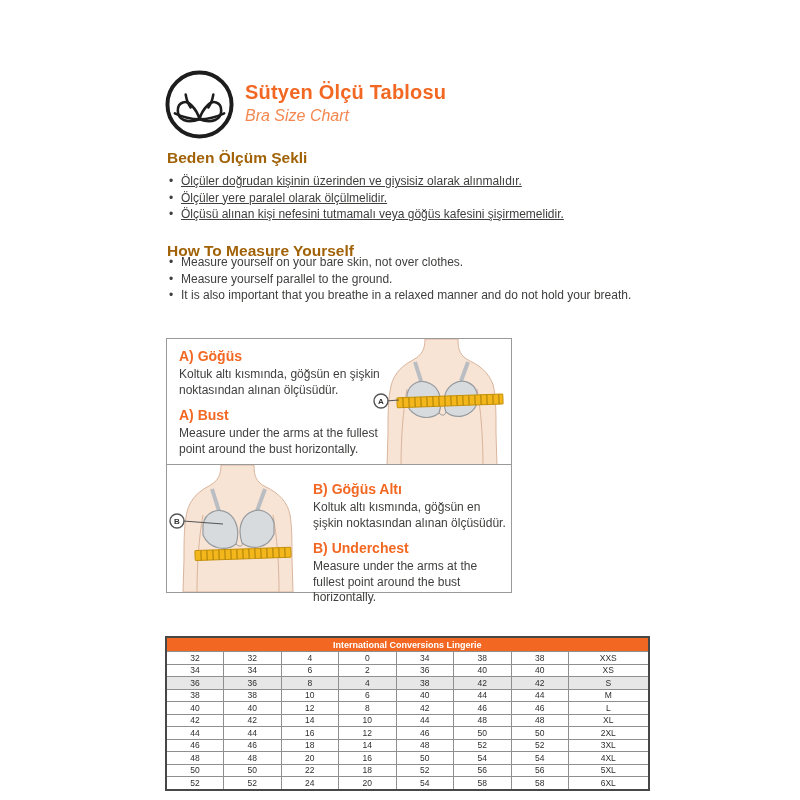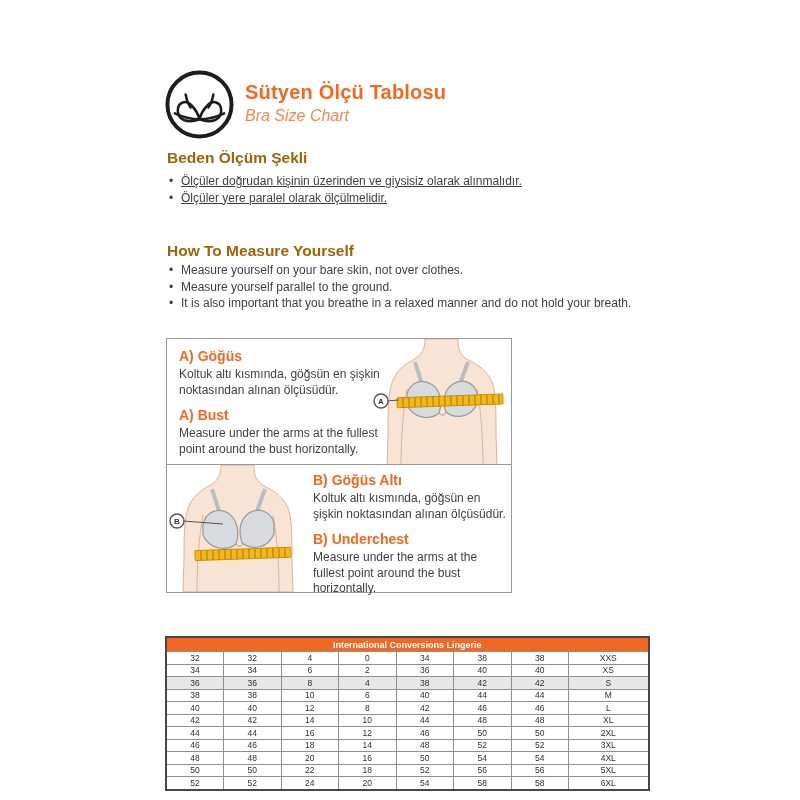--- a/index.html
+++ b/index.html
@@ -9,31 +9,31 @@
   
   .brand-icon{position:absolute;left:164px;top:21px;width:71px;height:71px;}
   .brand-text{position:absolute;left:245px;top:33px;}
   .title{font-size:20px;font-weight:bold;color:#f26822;letter-spacing:.2px;}
   .subtitle{font-size:16px;font-style:italic;color:#f4874f;margin-top:3px;}
 
   
   .sec-heading{position:absolute;left:167px;font-size:15.5px;font-weight:bold;color:#a16207;}
   .h-tr{top:101px;} .h-en{top:194px;}
   ul.bullets{position:absolute;left:167px;margin:0;padding:0;list-style:none;width:520px;}
-  .b-tr{top:125px;text-decoration:underline;} .b-en{top:214px;}
+  .b-tr{top:125px;text-decoration:underline;} .b-en{top:206px;}
   ul.bullets li{font-size:12px;line-height:16.5px;color:#3e3e3d;padding-left:14px;position:relative;}
   ul.bullets li::before{content:"•";position:absolute;left:2px;top:0;color:#3e3e3d;}
 
   
   .mbox{position:absolute;left:166px;width:346px;border:1px solid #9a9a9a;background:#fff;box-sizing:border-box;}
   #box-a{top:290px;height:130px;}
   #box-b{top:416px;height:129px;}
   .textcol{position:absolute;}
   #box-a .textcol{left:12px;top:9px;width:214px;}
-  #box-b .textcol{left:146px;top:7px;width:196px;}
+  #box-b .textcol{left:146px;top:16px;width:196px;}
   .mbox h3{margin:0 0 3px 0;font-size:14px;font-weight:bold;color:#f26822;}
   .mbox p{margin:0 0 9px 0;font-size:12px;line-height:15.5px;color:#3e3e3d;}
   .illus{position:absolute;top:0;height:100%;}
   #illus-a{right:0;width:140px;}
   #illus-b{left:0;width:140px;}
 
   
   .table-wrap{position:absolute;left:165px;top:588px;width:483px;}
   table.conv{border-collapse:collapse;table-layout:fixed;width:483px;border:2px solid #474747;}
   table.conv th,table.conv td{border:1px solid #8f8f8f;text-align:center;vertical-align:middle;
@@ -73,20 +73,21 @@
   </div>
   <div class="brand-text">
     <div class="title">Sütyen Ölçü Tablosu</div>
     <div class="subtitle">Bra Size Chart</div>
   </div>
 
   <div class="sec-heading h-tr">Beden Ölçüm Şekli</div>
   <ul class="bullets b-tr">
       <li>Ölçüler doğrudan kişinin üzerinden ve giysisiz olarak alınmalıdır.</li>
       <li>Ölçüler yere paralel olarak ölçülmelidir.</li>
+      <li>Ölçüsü alınan kişi nefesini tutmamalı veya göğüs kafesini şişirmemelidir.</li>
     </ul>
 
   <div class="sec-heading h-en">How To Measure Yourself</div>
   <ul class="bullets b-en">
       <li>Measure yourself on your bare skin, not over clothes.</li>
       <li>Measure yourself parallel to the ground.</li>
       <li>It is also important that you breathe in a relaxed manner and do not hold your breath.</li>
     </ul>
 
   <div class="mbox" id="box-a">

